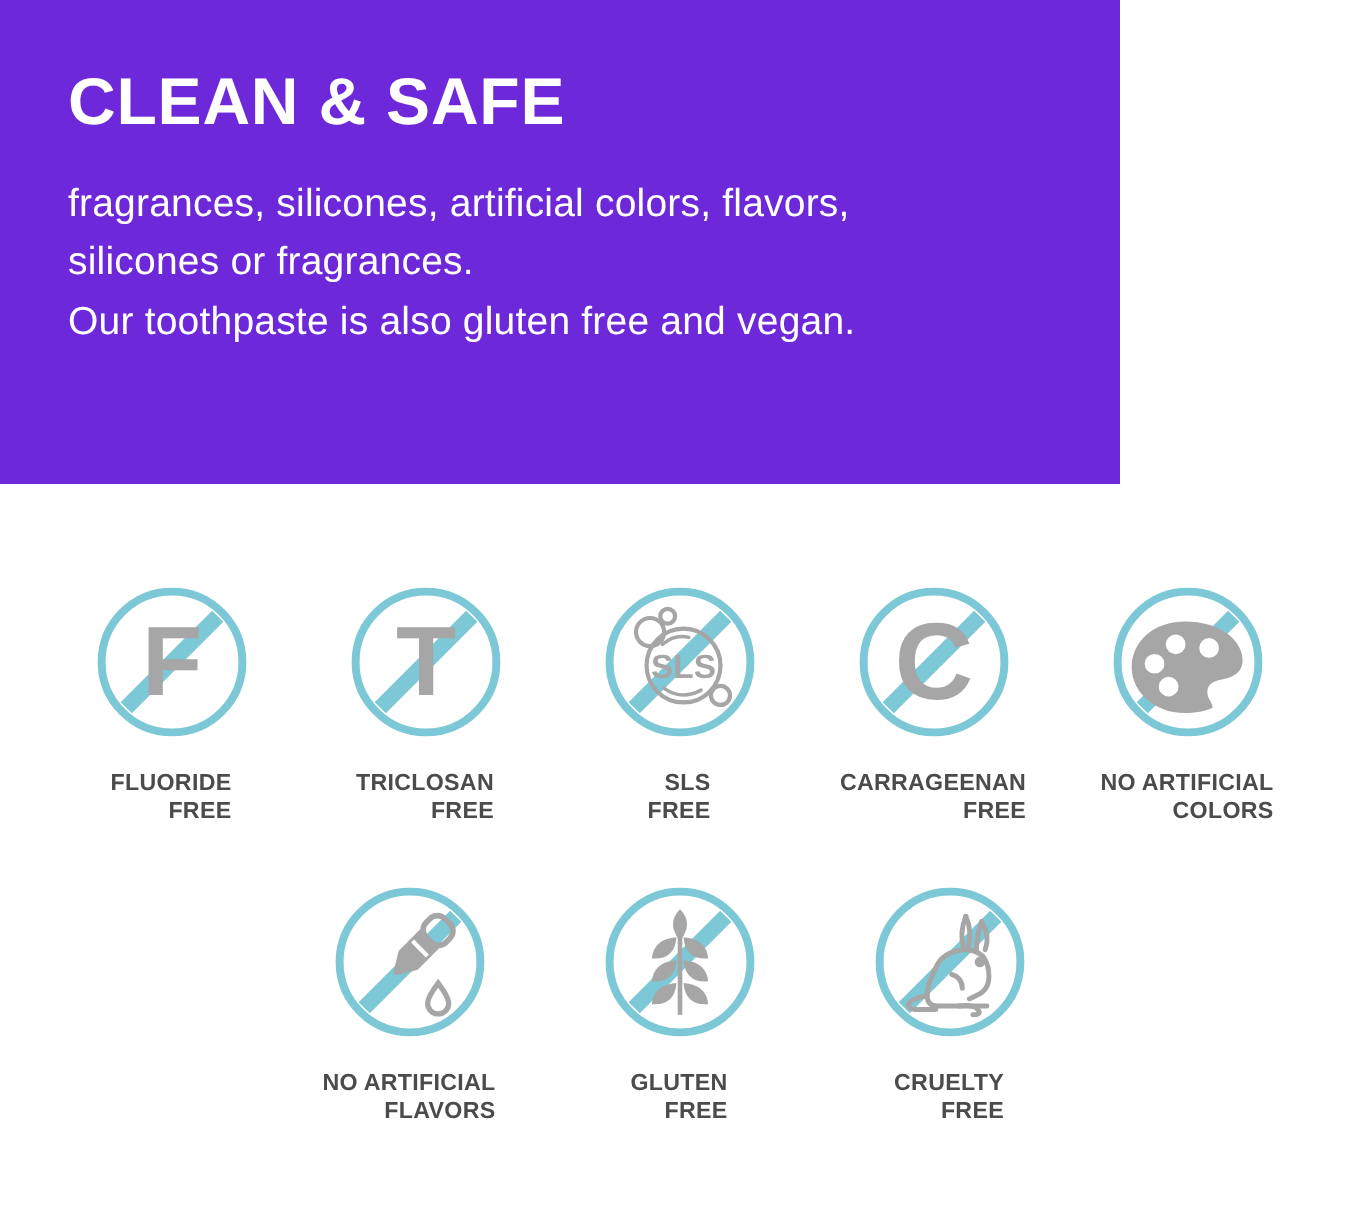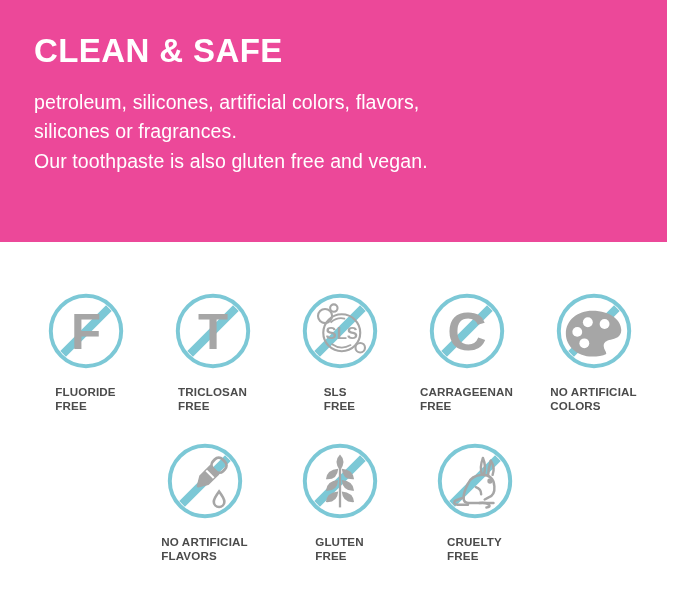--- a/index.html
+++ b/index.html
@@ -7,22 +7,22 @@
   body {
     font-family:"Liberation Sans", sans-serif;
     background:#ffffff;
     overflow:hidden;
     -webkit-font-smoothing:antialiased;
   }
   .page { position:relative; width:679px; height:608px; background:#fff; }
 
   
   .hero {
-    position:absolute; left:0; top:0; width:667px; height:242px;
-    background:#ec4899;
+    position:absolute; left:0; top:0; width:560px; height:242px;
+    background:#6d28d9;
     padding:34px 34px 0 34px;
   }
   .hero-title {
     color:#ffffff;
     font-size:33px;
     font-weight:bold;
     letter-spacing:0.4px;
     line-height:1.05;
     margin-bottom:19px;
   }
@@ -40,35 +40,35 @@
 
   .badge-icon { width:88px; height:88px; position:relative; }
   .badge-icon svg { display:block; width:88px; height:88px; }
 
   .badge-label {
     margin-top:10px;
     color:#4b4b4b;
     font-size:11.6px;
     font-weight:bold;
     line-height:1.22;
-    text-align:left;
+    text-align:right;
     letter-spacing:0.15px;
     text-transform:uppercase;
     white-space:pre-line;
   }
 </style>
 </head>
 <body>
 
 <div class="page">
 
   <section class="hero">
     <h1 class="hero-title">CLEAN &amp; SAFE</h1>
     <div class="hero-body">
-      <span class="ln">petroleum, silicones, artificial colors, flavors,</span>
+      <span class="ln">fragrances, silicones, artificial colors, flavors,</span>
       <span class="ln">silicones or fragrances.</span>
       <span class="ln">Our toothpaste is also gluten free and vegan.</span>
     </div>
   </section>
 
   <section class="badges">
 
     <div class="row row-1">
 
       <div class="badge">

